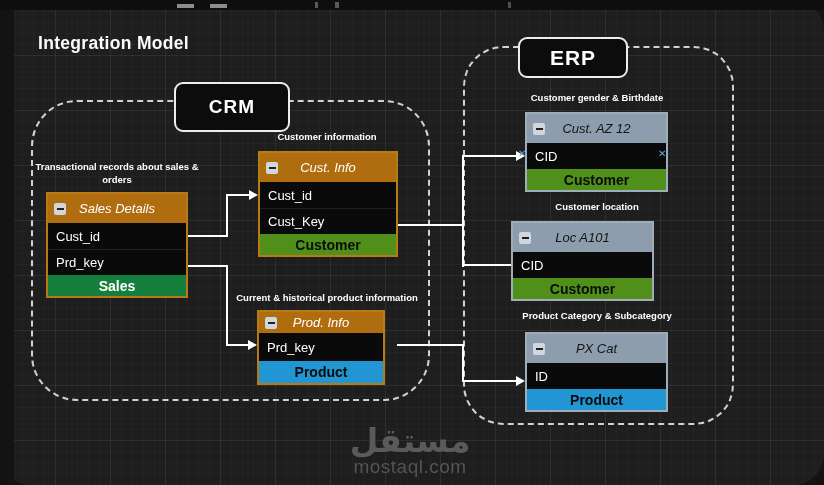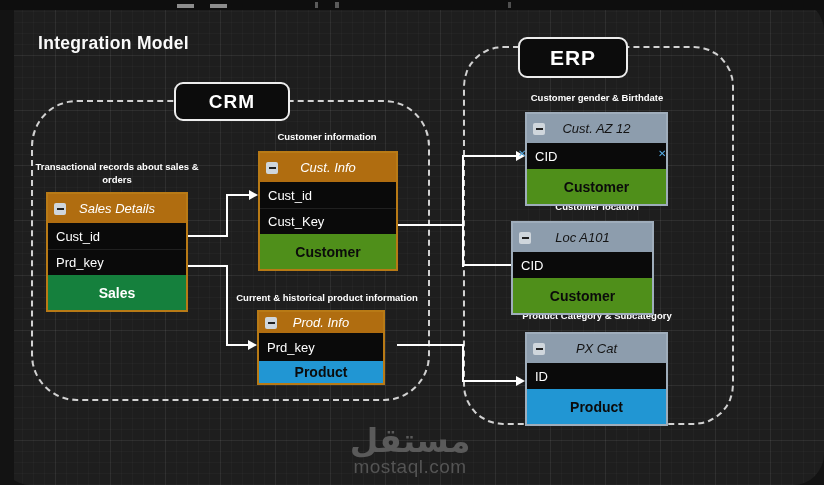--- a/index.html
+++ b/index.html
@@ -24,35 +24,35 @@
   .left-strip { position:absolute; left:0; top:10px; width:14px; height:475px; background:#131313; z-index:5; }
 
   .page-title { position:absolute; left:38px; top:33px; font-size:17.5px; font-weight:bold; color:#fafafa; z-index:3; letter-spacing:0.3px; }
 
   .boundary { position:absolute; border:2px dashed #d2d2d2; z-index:1; }
   .crm-b { left:31px; top:100px; width:399px; height:301px; border-radius:46px; }
   .erp-b { left:463px; top:46px; width:271px; height:379px; border-radius:40px; }
 
   .group-label { position:absolute; background:#0c0c0c; border:2px solid #ededed; border-radius:9px;
     display:flex; align-items:center; justify-content:center; color:#fff; font-weight:bold; z-index:4; letter-spacing:1px; }
-  .crm-l { left:174px; top:82px; width:116px; height:39px; font-size:19px; }
+  .crm-l { left:174px; top:82px; width:116px; height:50px; font-size:19px; }
   .erp-l { left:518px; top:21px; width:110px; height:41px; font-size:21px;margin-top:16px; }
 
   .caption { position:absolute; z-index:3; color:#fff; font-size:9.5px; font-weight:bold; white-space:nowrap; transform:translateX(-50%); }
   .caption.wrap { white-space:normal; width:170px; transform:none; text-align:center; line-height:13px; }
 
   .tbl { position:absolute; border:2px solid; background:#0a0a0a; z-index:3; color:#fff; }
   .crm-tbl { border-color:#b87a16; }
   .erp-tbl { border-color:#9fadbb; }
   .thead { height:29px; display:flex; align-items:center; justify-content:center; position:relative; font-size:13px;font-style:italic; }
   .crm-tbl .thead { background:#b06d10; color:#fff; }
   .erp-tbl .thead { background:#8d9dad; color:#141414; }
   .trow { height:26px; display:flex; align-items:center; padding-left:8px; font-size:13px; color:#fff; }
   .trow + .trow { border-top:1px solid rgba(255,255,255,0.09); }
-  .tfoot { height:35px; display:flex; align-items:center; justify-content:center; font-weight:bold; font-size:14px; }
+  .tfoot { height:21px; display:flex; align-items:center; justify-content:center; font-weight:bold; font-size:14px; }
   .foot-sales { background:#15803d; color:#fff; }
   .foot-customer { background:#4f8f1a; color:#0b0b0b; }
   .foot-product { background:#2196d3; color:#0b0b0b; }
   .compact .thead { height:21px; }
   .compact .trow { height:28px; }
   .compact .tfoot { height:22px; }
 
   .collapse { position:absolute; left:6px; top:50%; transform:translateY(-50%); width:12px; height:12px; background:#cfd6dc; border-radius:2px; }
   .collapse::after { content:""; display:block; width:7px; height:2px; background:#202020; margin:5px auto 0; }
 

